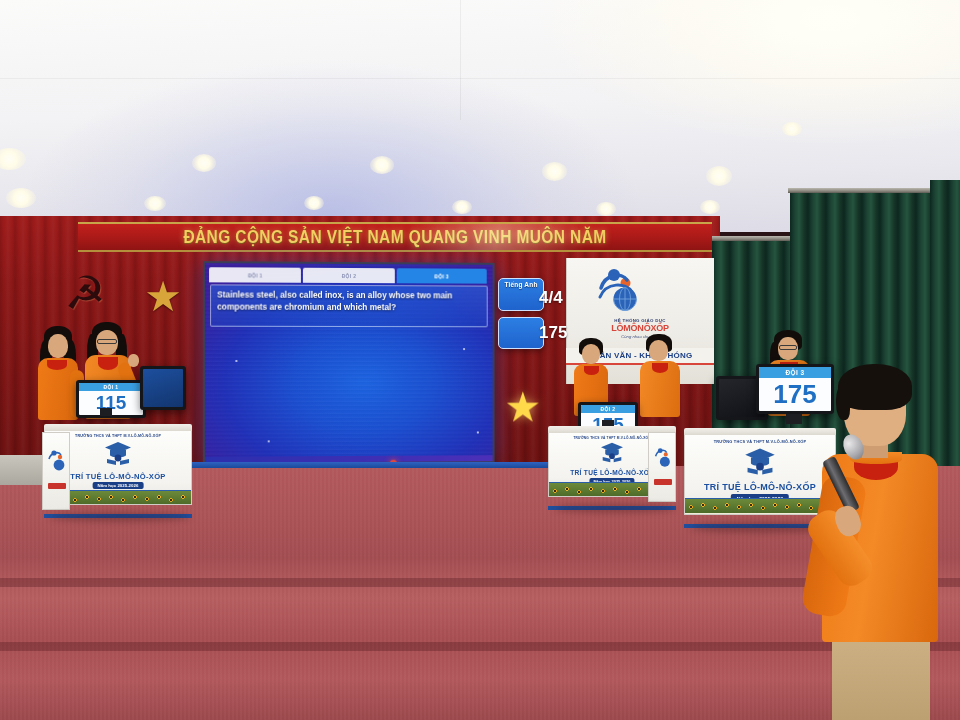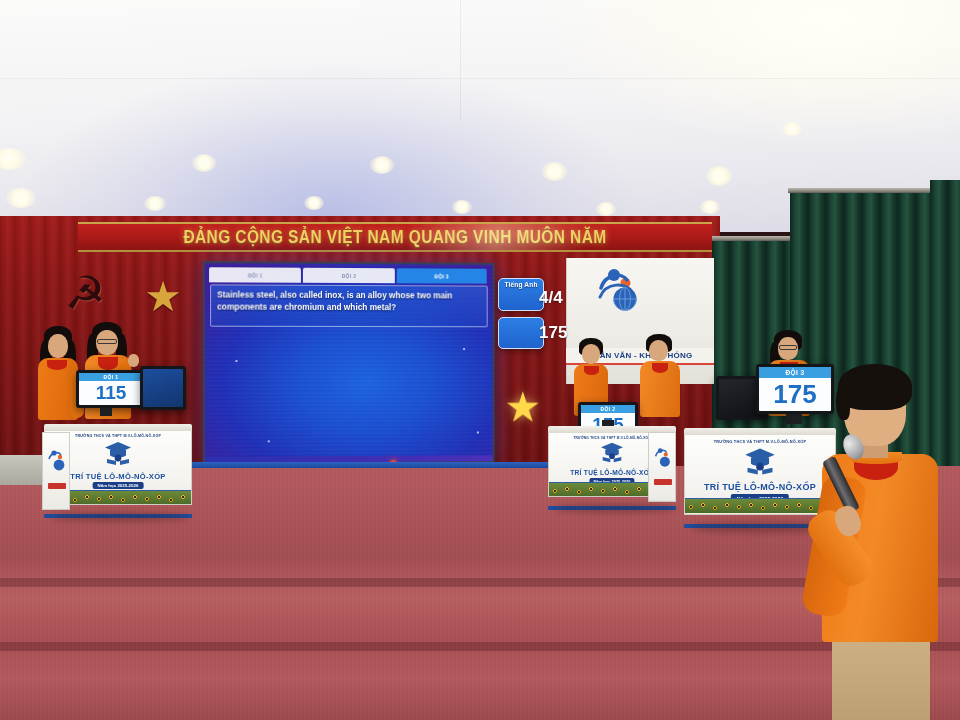--- a/index.html
+++ b/index.html
@@ -358,20 +358,25 @@
       <circle cx="29.5" cy="17" r="5" fill="#e8642a"></circle>
       <path d="M5 22 C9 8, 26 6, 31 14" stroke="#2a63b8" stroke-width="3.5" fill="none" stroke-linecap="round"></path>
       <path d="M4 31 C10 16, 30 16, 36 26" stroke="#2a63b8" stroke-width="3" fill="none" stroke-linecap="round"></path>
       <circle cx="29" cy="33" r="11.5" fill="#2a63b8"></circle>
       <path d="M17.5 33 a11.5 11.5 0 0 0 23 0" fill="none" stroke="#6fa0dd" stroke-width="1"></path>
       <line x1="29" y1="21.5" x2="29" y2="44.5" stroke="#6fa0dd" stroke-width=".9"></line>
       <ellipse cx="29" cy="33" rx="5.5" ry="11.5" fill="none" stroke="#6fa0dd" stroke-width=".9"></ellipse>
       <line x1="17.5" y1="33" x2="40.5" y2="33" stroke="#6fa0dd" stroke-width=".9"></line>
     </svg>
   </div>
+  <div class="logo-caption">
+    <div class="lc1">HỆ THỐNG GIÁO DỤC</div>
+    <div class="lc2">LÔMÔNÔXỐP</div>
+    <div class="lc3">Cùng nhau chuẩn bị</div>
+  </div>
   <div class="sub-banner">NHÂN VĂN - KHAI PHÓNG</div>
 
   <div class="screen-frame">
     <div class="screen-bg"></div>
     <div class="scan"></div>
 
     <div class="slide-tabs">
       <div class="tab">ĐỘI 1</div>
       <div class="tab">ĐỘI 2</div>
       <div class="tab active">ĐỘI 3</div>
@@ -424,21 +429,21 @@
     <div class="hair" style="left:3px;top:12px;width:11px;height:44px;border-radius:40% 10% 40% 40%;"></div>
     <div class="hair" style="left:32px;top:12px;width:11px;height:44px;border-radius:10% 40% 40% 40%;"></div>
     <div class="head" style="left:12px;top:8px;width:22px;height:25px;"></div>
     <div style="position:absolute;left:13px;top:17px;width:20px;height:5px;border:1px solid #3a3a3a;border-radius:2px;"></div>
     <div class="torso" style="left:1px;top:33px;width:46px;height:64px;border-radius:11px 11px 3px 3px;background:linear-gradient(100deg,#f38a26,#dc6d0f);"></div>
     <div style="position:absolute;left:14px;top:35px;width:20px;height:13px;background:#c9210f;border-radius:0 0 50% 50%;"></div>
     <div class="arm" style="left:38px;top:40px;width:13px;height:34px;border-radius:7px;background:#e2720f;transform:rotate(-22deg);"></div>
     <div class="hand" style="left:44px;top:32px;width:11px;height:13px;"></div>
   </div>
 
-  <div class="monitor" style="left:76px;top:370px;width:70px;height:38px;">
+  <div class="monitor" style="left:76px;top:380px;width:70px;height:38px;">
     <div class="monitor-screen">
       <div class="mon-head" style="font-size:5px;padding:1px 0;">ĐỘI 1</div>
       <div class="mon-score" style="font-size:19px;">115</div>
     </div>
   </div>
   <div style="position:absolute;left:100px;top:408px;width:12px;height:8px;background:#1d1e22;"></div>
 
   <div class="monitor" style="left:140px;top:366px;width:46px;height:44px;">
     <div class="monitor-screen" style="background:linear-gradient(160deg,#1d4f9e,#12356e);"></div>
   </div>

